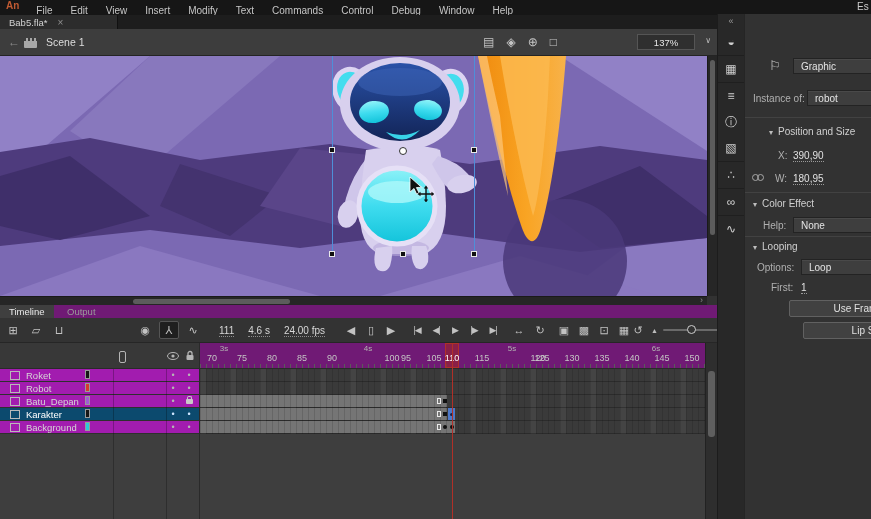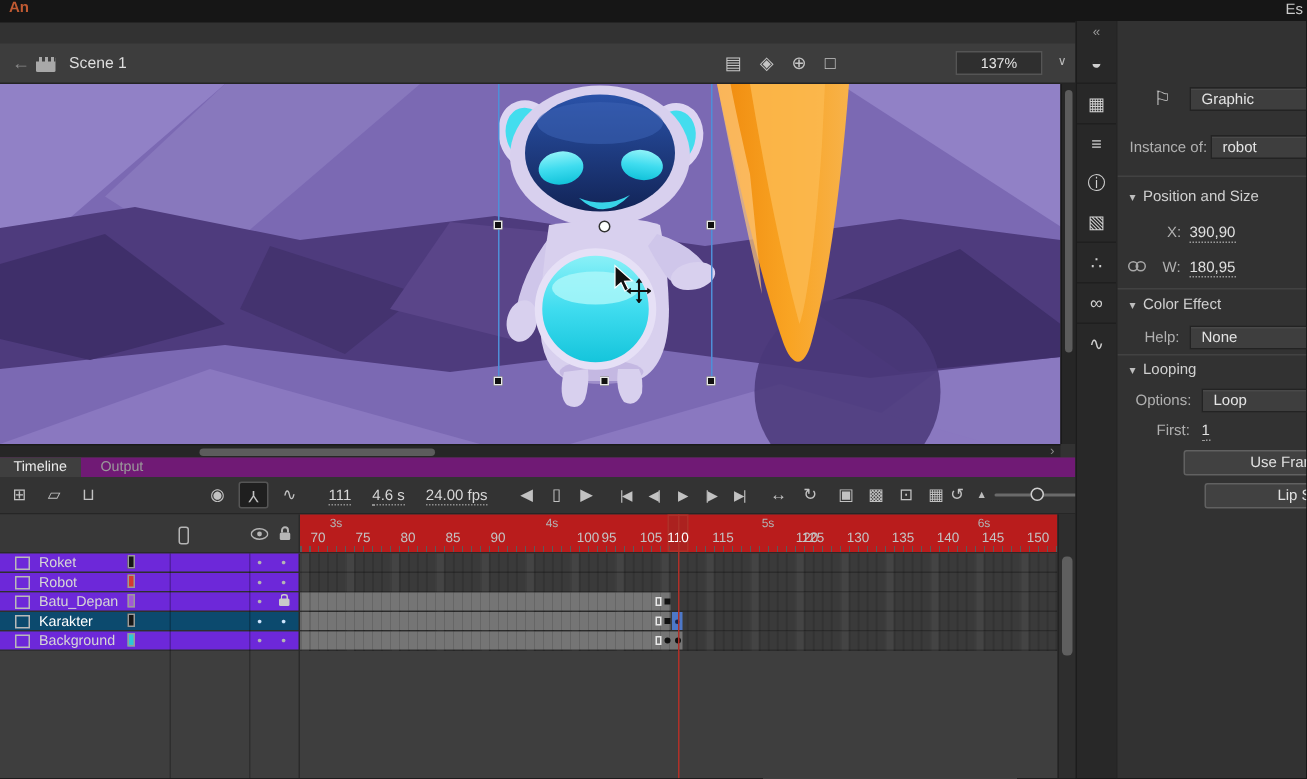--- a/index.html
+++ b/index.html
@@ -66,30 +66,30 @@
   #tb-zoom .mtn{font-size:7px;color:#bdbdbd;letter-spacing:-1px;}
   #zslider{position:relative;width:64px;height:2px;background:#6a6a6a;border-radius:1px;}
   #zknob{position:absolute;left:24px;top:-4px;width:9px;height:9px;border:1px solid #cfcfcf;border-radius:50%;background:#333;box-sizing:border-box;}
   
   #tl-head{position:absolute;left:0;top:38px;width:717px;height:26px;}
   #layer-head{position:absolute;left:0;top:0;width:200px;height:26px;background:#383838;border-bottom:1px solid #2a2a2a;
               border-right:1px solid #2a2a2a;box-sizing:border-box;}
   #colcam{position:absolute;left:119px;top:8px;width:5px;height:10px;border:1px solid #b5b5b5;border-radius:2px;}
   #coleye{position:absolute;left:167px;top:9px;}
   #collock{position:absolute;left:185px;top:7px;}
-  #ruler{position:absolute;left:200px;top:0;width:505px;height:26px;background:#b91c1c;border-bottom:1px solid #2a2a2a;box-sizing:border-box;}
+  #ruler{position:absolute;left:200px;top:0;width:505px;height:26px;background:#701a75;border-bottom:1px solid #2a2a2a;box-sizing:border-box;}
   #ruler::after{content:"";position:absolute;left:0;bottom:0;width:100%;height:4px;
      background:repeating-linear-gradient(90deg,#5a5a5a 0 1px,transparent 1px 6px);}
   .fsec{position:absolute;top:1px;font-size:8px;color:#b2b2b2;width:16px;text-align:center;}
   .fnum{position:absolute;top:10px;font-size:9px;color:#c4c4c4;width:22px;text-align:center;}
   .fnum.ph{color:#ffffff;z-index:3;}
   #phmark{position:absolute;left:245px;top:0;width:14px;height:25px;background:rgba(160,38,34,0.55);border:1px solid #b03028;box-sizing:border-box;z-index:2;}
   
   #tl-body{position:absolute;left:0;top:64px;width:717px;height:65px;}
-  .lrow{position:relative;width:200px;height:13px;background:#6d28d9;border-bottom:1px solid #2f2f2f;box-sizing:border-box;}
+  .lrow{position:relative;width:200px;height:13px;background:#a21caf;border-bottom:1px solid #2f2f2f;box-sizing:border-box;}
   .lrow.sel{background:#0c4a6e;}
   .pageicon{position:absolute;left:10px;top:2px;width:8px;height:7px;border:1px solid #b9b9b9;background:transparent;}
   .lname{position:absolute;left:26px;top:1px;font-size:9.5px;color:#d6d6d6;white-space:nowrap;}
   .lrow.sel .lname{color:#ffffff;}
   .swatch{position:absolute;left:85px;top:1px;width:5px;height:9px;border:1px solid #9a9a9a;box-sizing:border-box;}
   .dot{position:absolute;width:14px;text-align:center;top:0;font-size:9px;color:#b5b5b5;line-height:12px;}
   .dot.bright{color:#cfe6ff;}
   .eyecol{left:166px;} .lockcol{left:182px;}
   .minilock{position:absolute;left:186px;top:4px;width:7px;height:5px;background:#c9c9c9;border-radius:1px;}
   .minilock::before{content:"";position:absolute;left:1px;top:-3px;width:3px;height:3px;border:1px solid #c9c9c9;border-bottom:none;border-radius:2px 2px 0 0;}
@@ -137,23 +137,30 @@
   .chain i{width:7px;height:7px;border:1px solid #a8a8a8;border-radius:50%;box-sizing:border-box;}
   .chain i+i{margin-left:-2px;}
 </style>
 </head>
 <body>
 
 <div id="app">
 
   <div id="menubar">
     <span id="logo">An</span>
+    <div id="menu-items"><span class="mi">File</span><span class="mi">Edit</span><span class="mi">View</span><span class="mi">Insert</span><span class="mi">Modify</span><span class="mi">Text</span><span class="mi">Commands</span><span class="mi">Control</span><span class="mi">Debug</span><span class="mi">Window</span><span class="mi">Help</span></div>
     <span id="workspace">Es</span>
   </div>
 
+  <div id="tabbar">
+    <div class="doctab">
+      <span class="ttl">Bab5.fla*</span>
+      <span class="close">×</span>
+    </div>
+  </div>
 
   <div id="editbar">
     <span id="back">←</span>
     <span id="clap1" class="clapper"></span>
     <span id="scene">Scene 1</span>
     <div id="eb-icons">
         <span class="ebi">▤</span>
         <span class="ebi">◈</span>
         <span class="ebi">⊕</span>
         <span class="ebi">□</span>
@@ -421,21 +428,21 @@
         <div class="dicon grp">∿</div>
       </div>
   </div>
 
   <div id="props">
     <span id="symicon">⚐</span>
     <div class="pdrop" style="left:48px;top:44px;width:92px">Graphic</div>
     <span class="plabel" style="left:8px;top:79px">Instance of:</span>
     <div class="pdrop" style="left:62px;top:76px;width:78px">robot</div>
     <div class="phr" style="top:103px"></div>
-    <div class="psec" style="left:8px;top:112px"><span class="tri">▾</span><span>Position and Size</span></div>
+    <div class="psec" style="left:24px;top:112px"><span class="tri">▾</span><span>Position and Size</span></div>
     <span class="plabel" style="left:33px;top:136px">X:</span>
     <span class="pvalue" style="left:48px;top:136px">390,90</span>
     <span class="chain">
         <i></i>
         <i></i>
       </span>
     <span class="plabel" style="left:30px;top:159px">W:</span>
     <span class="pvalue" style="left:48px;top:159px">180,95</span>
     <div class="phr" style="top:178px"></div>
     <div class="psec" style="left:8px;top:184px"><span class="tri">▾</span><span>Color Effect</span></div>

